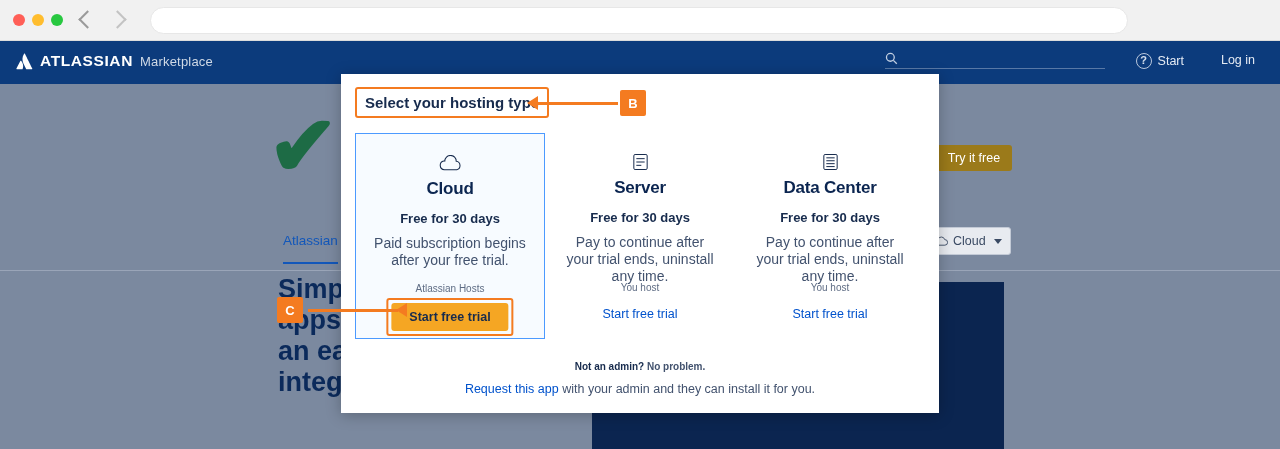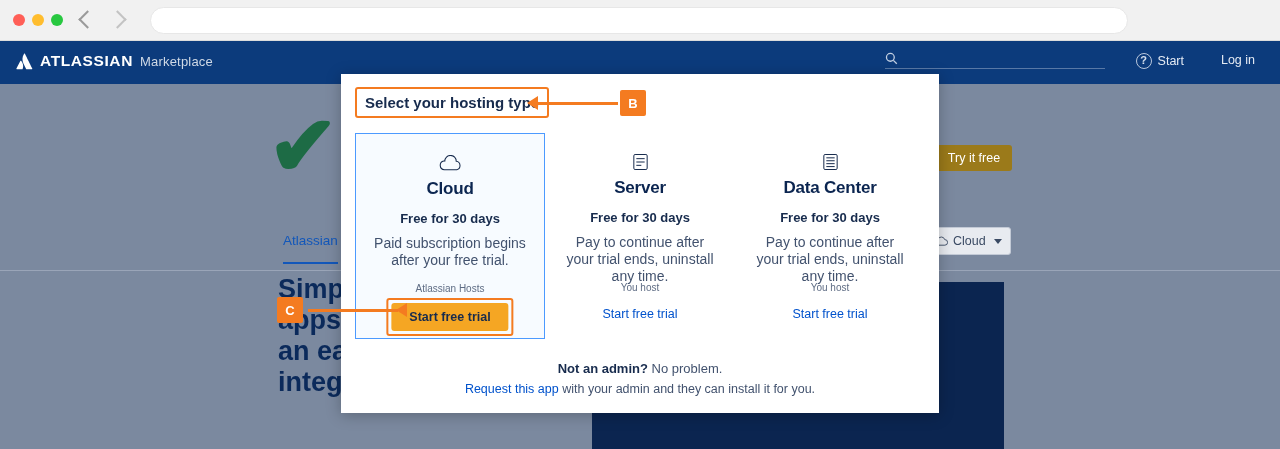--- a/index.html
+++ b/index.html
@@ -129,21 +129,21 @@
   .opt-host { position: absolute; top: 149px; width: 100%; font-size: 10px; color: #5e6c84; }
   .opt-cta-btn {
     position: absolute; top: 170px; left: 50%; transform: translateX(-50%);
     background: #f5a623; color: #172b4d; font-size: 12.5px; font-weight: bold;
     border-radius: 3px; padding: 7px 18px; white-space: nowrap;
   }
   .opt-cta-wrap { position: absolute; top: 164px; left: 50%; transform: translateX(-50%); padding: 3px; }
   .opt-link { position: absolute; top: 174px; width: 100%; font-size: 12.5px; color: #0052cc; }
 
   .modal-footer-1 {
-    position: absolute; top: 287px; width: 100%; text-align: center; font-size: 13px; color: #42526e;
+    position: absolute; top: 287px; width: 100%; text-align: center; font-size: 10px; color: #42526e; font-weight: bold;
   }
   .modal-footer-1 b { color: #172b4d; }
   .modal-footer-2 {
     position: absolute; top: 308px; width: 100%; text-align: center; font-size: 12.5px; color: #42526e;
   }
   .modal-footer-2 a { color: #0052cc; text-decoration: none; }
 
   
   .anno-badge {
     position: absolute; background: #f47b20; color: #ffffff; font-size: 13px; font-weight: bold;

